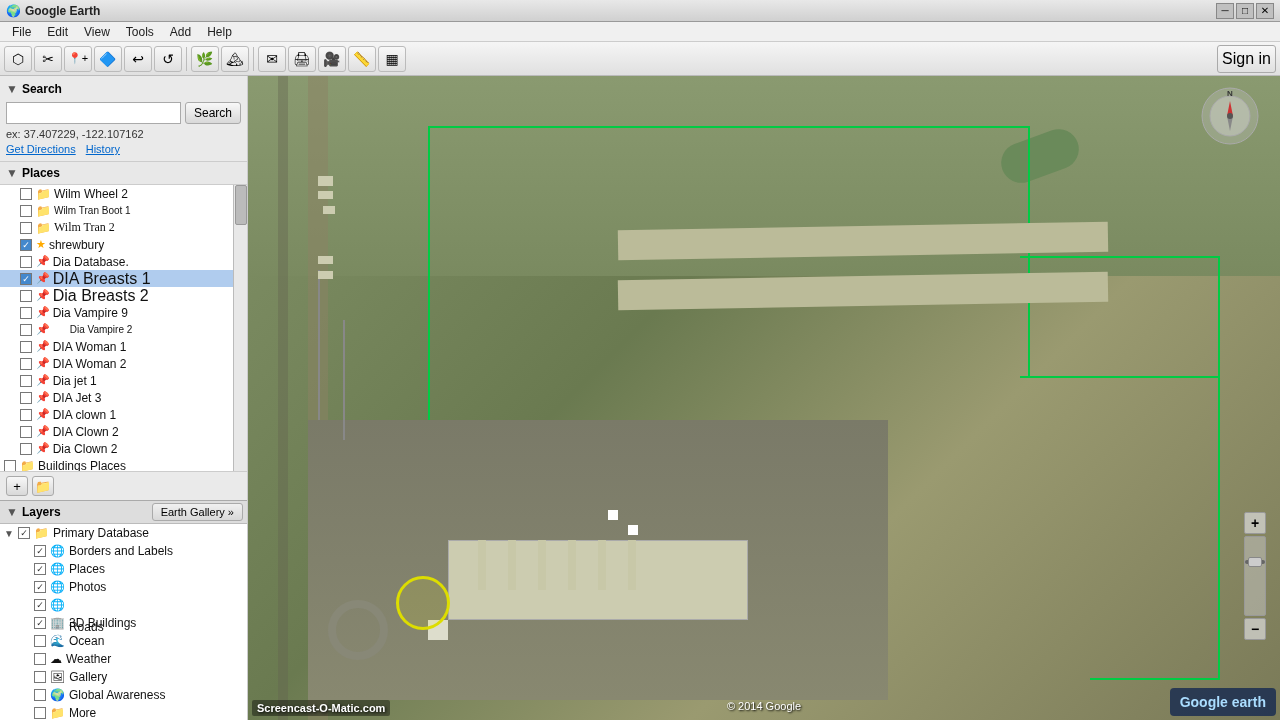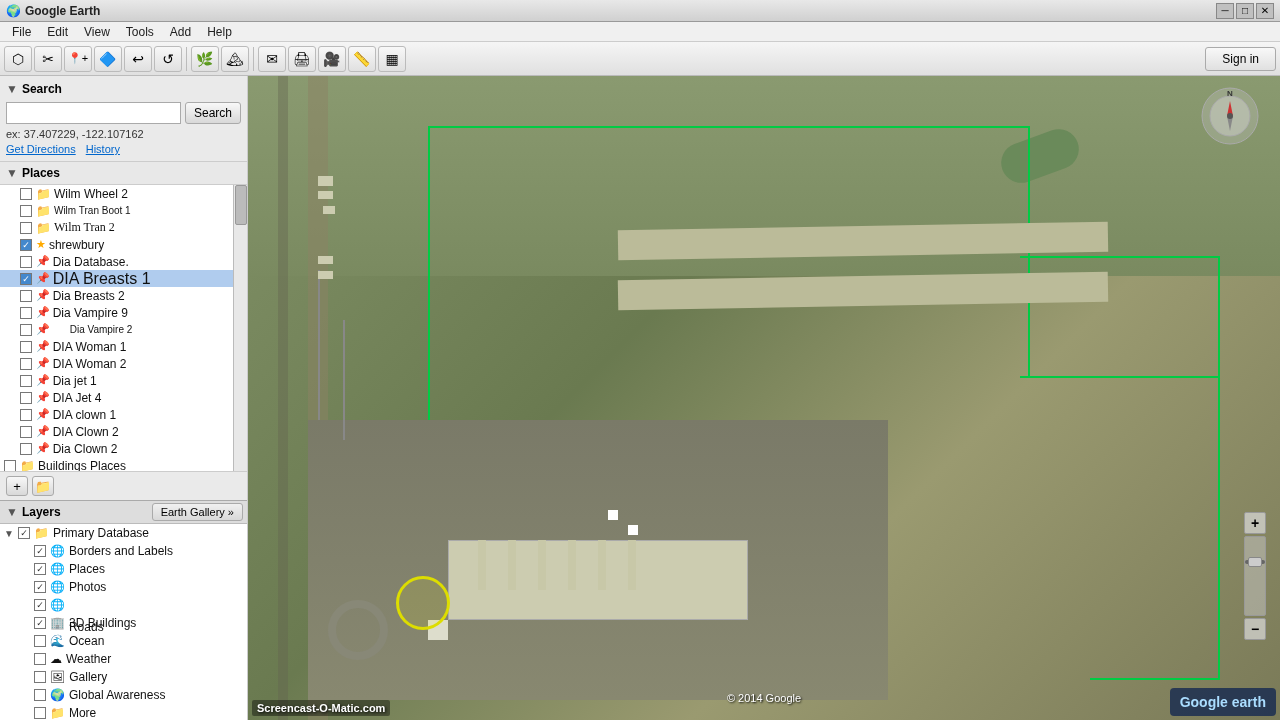--- a/index.html
+++ b/index.html
@@ -46,26 +46,26 @@
       width: 28px; height: 26px;
       background: linear-gradient(to bottom, #f8f8f8, #e0e0e0);
       border: 1px solid #bbb;
       border-radius: 3px;
       display: flex; align-items: center; justify-content: center;
       cursor: pointer; font-size: 14px;
     }
     .tb-sep { width: 1px; height: 24px; background: #bbb; margin: 0 2px; }
     .tb-spacer { flex: 1; }
     .signin-btn {
-      padding: 4px 16px;
+      padding: 4px 4px;
       background: linear-gradient(to bottom, #f8f8f8, #e0e0e0);
       border: 1px solid #aaa;
       border-radius: 3px;
       cursor: pointer;
-      font-size: 12px;
+      font-size: 16px;
     }
 
     
     #main {
       display: flex;
       height: calc(720px - 22px - 20px - 34px);
     }
 
     
     #left-panel {
@@ -421,21 +421,21 @@
               <span style="font-size:12px;">Dia Database.</span>
             </div>
             <div class="place-item selected" style="padding-left: 20px;">
               <div class="checkbox checked"></div>
               <span style="margin-right:3px;font-size:11px;color:#cc4400;">📌</span>
               <span style="font-size:16px;">DIA Breasts 1</span>
             </div>
             <div class="place-item" style="padding-left: 20px;">
               <div class="checkbox"></div>
               <span style="margin-right:3px;font-size:11px;color:#cc4400;">📌</span>
-              <span style="font-size:12px;">Dia Breasts 2</span>
+              <span style="font-size:16px;">Dia Breasts 2</span>
             </div>
             <div class="place-item" style="padding-left: 20px;">
               <div class="checkbox"></div>
               <span style="margin-right:3px;font-size:11px;color:#cc4400;">📌</span>
               <span style="font-size:12px;">Dia Vampire 9</span>
             </div>
             <div class="place-item" style="padding-left: 20px;">
               <div class="checkbox"></div>
               <span style="margin-right:3px;font-size:11px;color:#cc4400;">📌</span>
               <span style="font-size:10px;padding-left:17px;">Dia Vampire 2</span>
@@ -451,21 +451,21 @@
               <span style="font-size:12px;">DIA Woman 2</span>
             </div>
             <div class="place-item" style="padding-left: 20px;">
               <div class="checkbox"></div>
               <span style="margin-right:3px;font-size:11px;color:#cc4400;">📌</span>
               <span style="font-size:12px;">Dia jet 1</span>
             </div>
             <div class="place-item" style="padding-left: 20px;">
               <div class="checkbox"></div>
               <span style="margin-right:3px;font-size:11px;color:#cc4400;">📌</span>
-              <span style="font-size:12px;">DIA Jet 4</span>
+              <span style="font-size:12px;">DIA Jet 3</span>
             </div>
             <div class="place-item" style="padding-left: 20px;">
               <div class="checkbox"></div>
               <span style="margin-right:3px;font-size:11px;color:#cc4400;">📌</span>
               <span style="font-size:12px;">DIA clown 1</span>
             </div>
             <div class="place-item" style="padding-left: 20px;">
               <div class="checkbox"></div>
               <span style="margin-right:3px;font-size:11px;color:#cc4400;">📌</span>
               <span style="font-size:12px;">DIA Clown 2</span>
@@ -629,21 +629,21 @@
       <svg width="60" height="60" viewBox="0 0 60 60">
         <circle cx="30" cy="30" r="28" fill="rgba(200,200,200,0.3)" stroke="#aaa" stroke-width="1"></circle>
         <circle cx="30" cy="30" r="20" fill="rgba(220,220,220,0.4)" stroke="#aaa" stroke-width="1"></circle>
         <text x="30" y="10" text-anchor="middle" font-size="8" fill="#333" font-weight="bold">N</text>
         <polygon points="30,15 27,30 30,28 33,30" fill="#cc3333"></polygon>
         <polygon points="30,45 27,30 30,32 33,30" fill="#888"></polygon>
         <circle cx="30" cy="30" r="3" fill="#555"></circle>
       </svg>
     </div>
 
-    <div id="copyright" style="position:absolute;bottom:16px;left:50%;transform:translateX(-50%);color:white;font-size:11px;text-shadow:1px 1px 2px black;">© 2014 Google</div>
+    <div id="copyright" style="position:absolute;bottom:8px;left:50%;transform:translateX(-50%);color:white;font-size:11px;text-shadow:1px 1px 2px black;">© 2014 Google</div>
 
     <div id="ge-logo" style="position:absolute;bottom:4px;right:4px;background:rgba(20,40,80,0.8);color:white;padding:6px 10px;border-radius:4px;">
       <span style="color:#aaddff;font-size:14px;font-weight:bold;">Google earth</span>
     </div>
 
     <div id="watermark" style="position:absolute;bottom:4px;left:4px;color:white;font-size:11px;font-weight:bold;text-shadow:1px 1px 3px black;background:rgba(0,0,0,0.4);padding:2px 5px;border-radius:2px;">Screencast-O-Matic.com</div>
 
     <div style="position:absolute;right:14px;bottom:80px;display:flex;flex-direction:column;gap:2px;">
       <div style="width:22px;height:22px;background:rgba(220,220,220,0.7);border:1px solid #999;border-radius:2px;display:flex;align-items:center;justify-content:center;cursor:pointer;font-size:14px;font-weight:bold;">+</div>
       <div style="width:22px;height:80px;background:rgba(200,200,200,0.5);border:1px solid #999;border-radius:2px;position:relative;">

